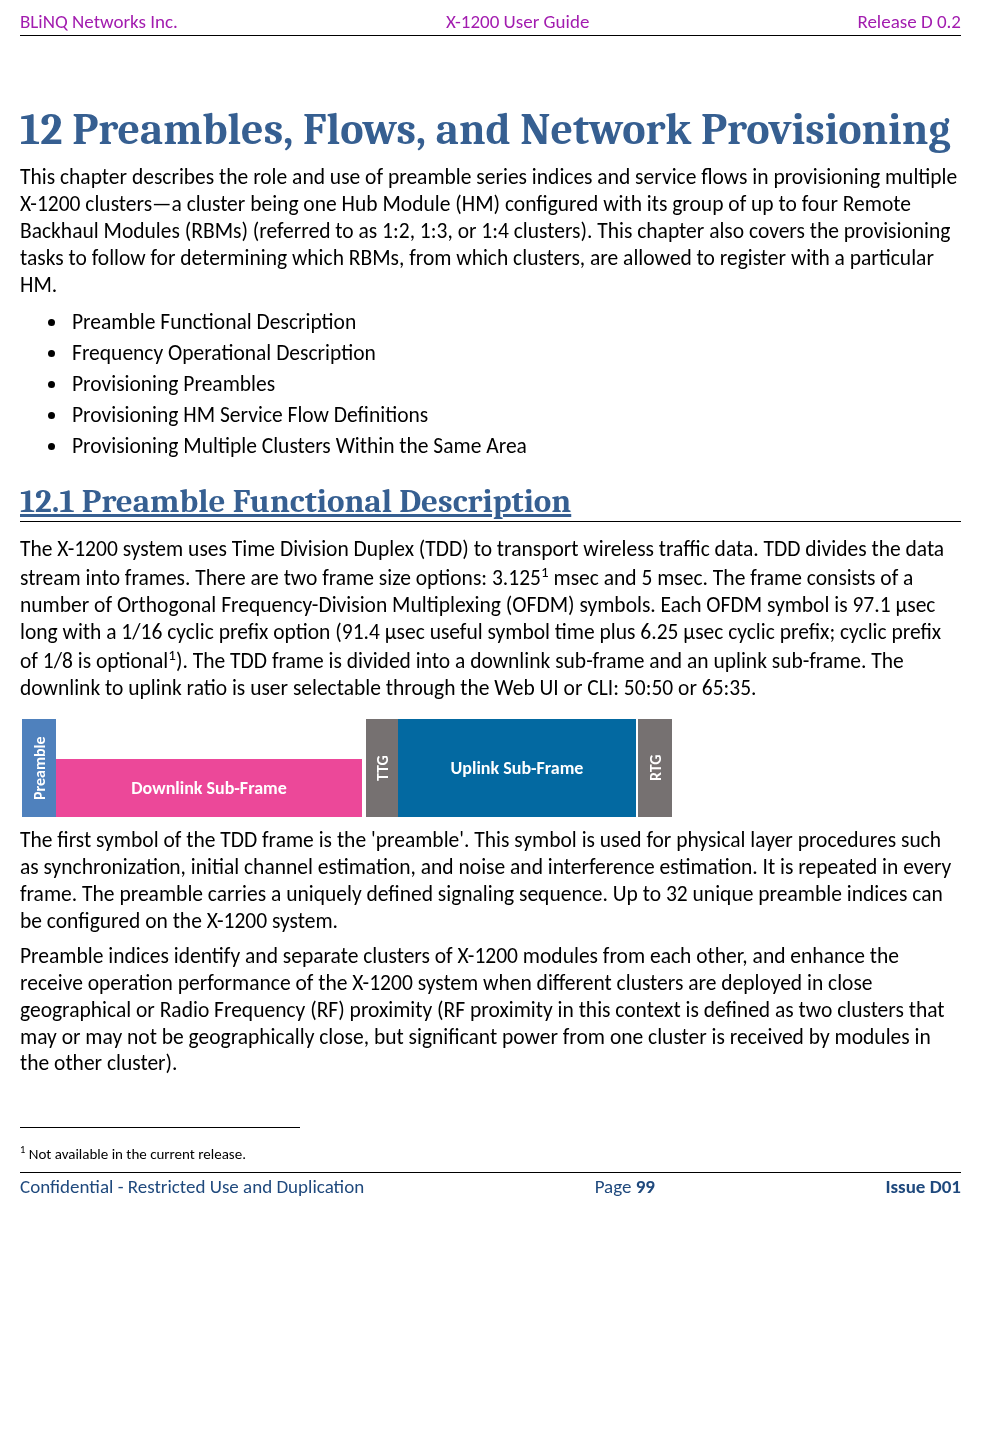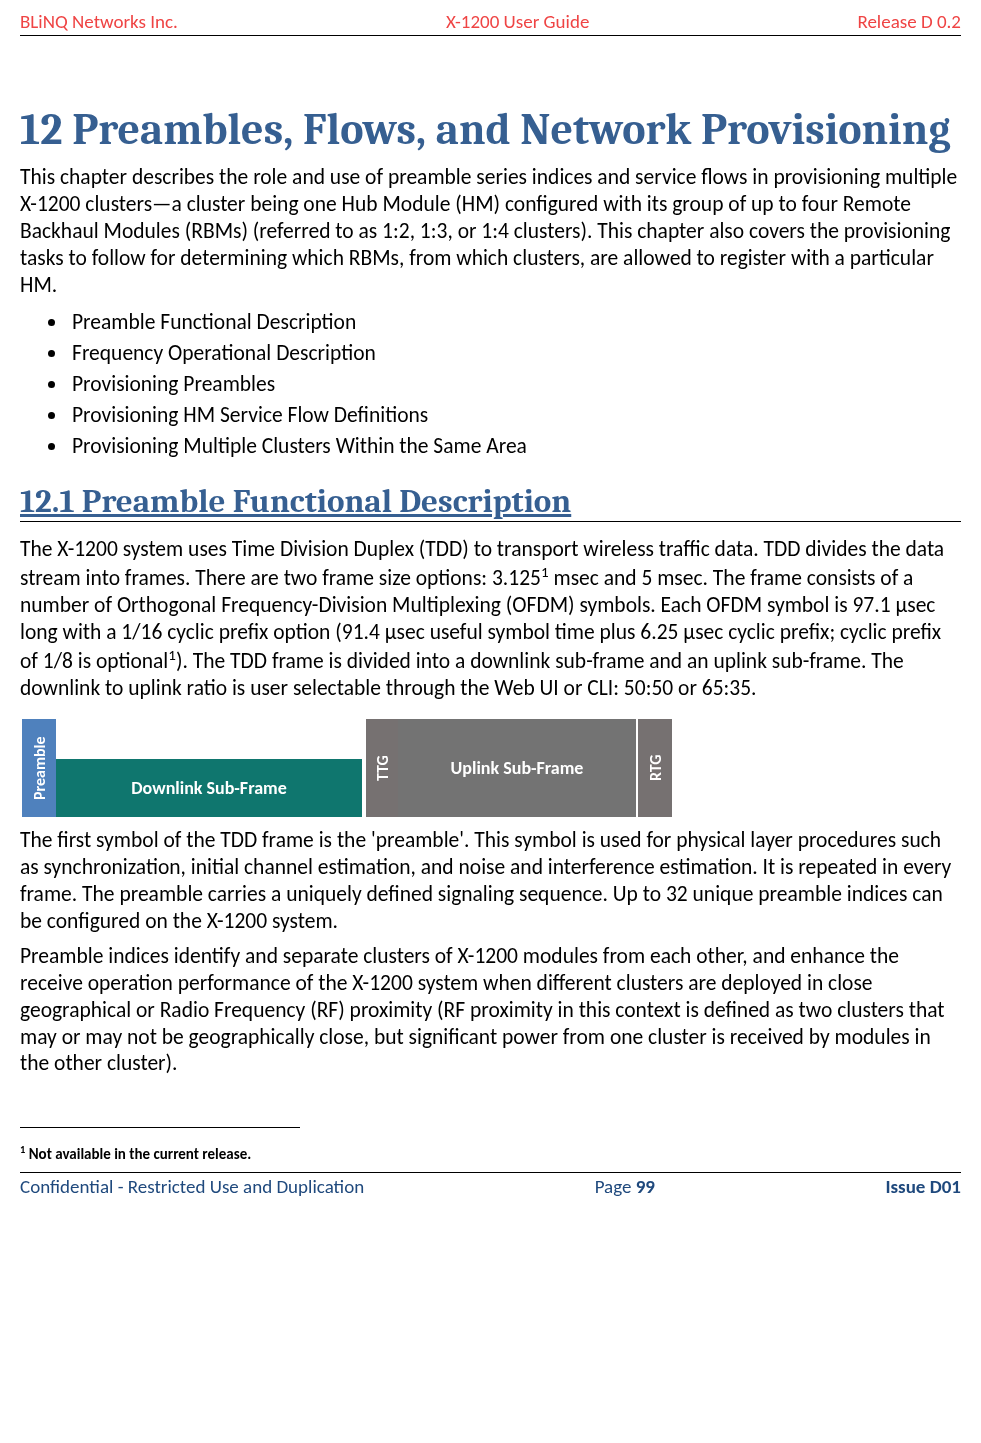--- a/index.html
+++ b/index.html
@@ -15,21 +15,21 @@
     width: 981px;
     padding: 10px 20px 10px 20px;
     position: relative;
   }
   .header {
     display: flex;
     justify-content: space-between;
     border-bottom: 1px solid #000;
     padding-bottom: 2px;
     font-size: 19px;
-    color: #ef4444;
+    color: #a21caf;
   }
   .footer-top {
     display: flex;
     justify-content: space-between;
     border-top: 1px solid #000;
     padding-top: 2px;
     font-size: 19px;
     color: #1F497D;
     margin-top: 8px;
     gap: 28px;
@@ -87,35 +87,35 @@
   }
   .preamble {
     background: #4F81BD;
     width: 36px;
     writing-mode: vertical-rl;
     transform: rotate(180deg);
     font-size: 16px;
     border-right: 2px solid #fff;
   }
   .downlink {
-    background: #0f766e;
+    background: #ec4899;
     width: 308px;
     border-right: 2px solid #fff;
     margin-top: 40px;
   }
   .ttg {
     background: #767171;
     width: 34px;
     writing-mode: vertical-rl;
     transform: rotate(180deg);
     font-size: 16px;
     border-right: 2px solid #fff;
   }
   .uplink {
-    background: #737373;
+    background: #0369a1;
     width: 240px;
     border-right: 2px solid #fff;
   }
   .rtg {
     background: #767171;
     width: 34px;
     writing-mode: vertical-rl;
     transform: rotate(180deg);
     font-size: 16px;
   }
@@ -129,21 +129,20 @@
   }
   .footnote-rule {
     width: 280px;
     border: none;
     border-top: 1px solid #000;
     margin: 50px 0 4px 0;
   }
   .footnote {
     font-size: 15px;
     margin: 15px 0 4px 0;
-    font-weight: bold;
   }
   sup { font-size: 0.7em; vertical-align: super; }
   .page-num .num { font-weight: bold; }
   .issue { font-weight: bold; }
 </style>
 </head>
 <body>
 
 <div class="page">
 

